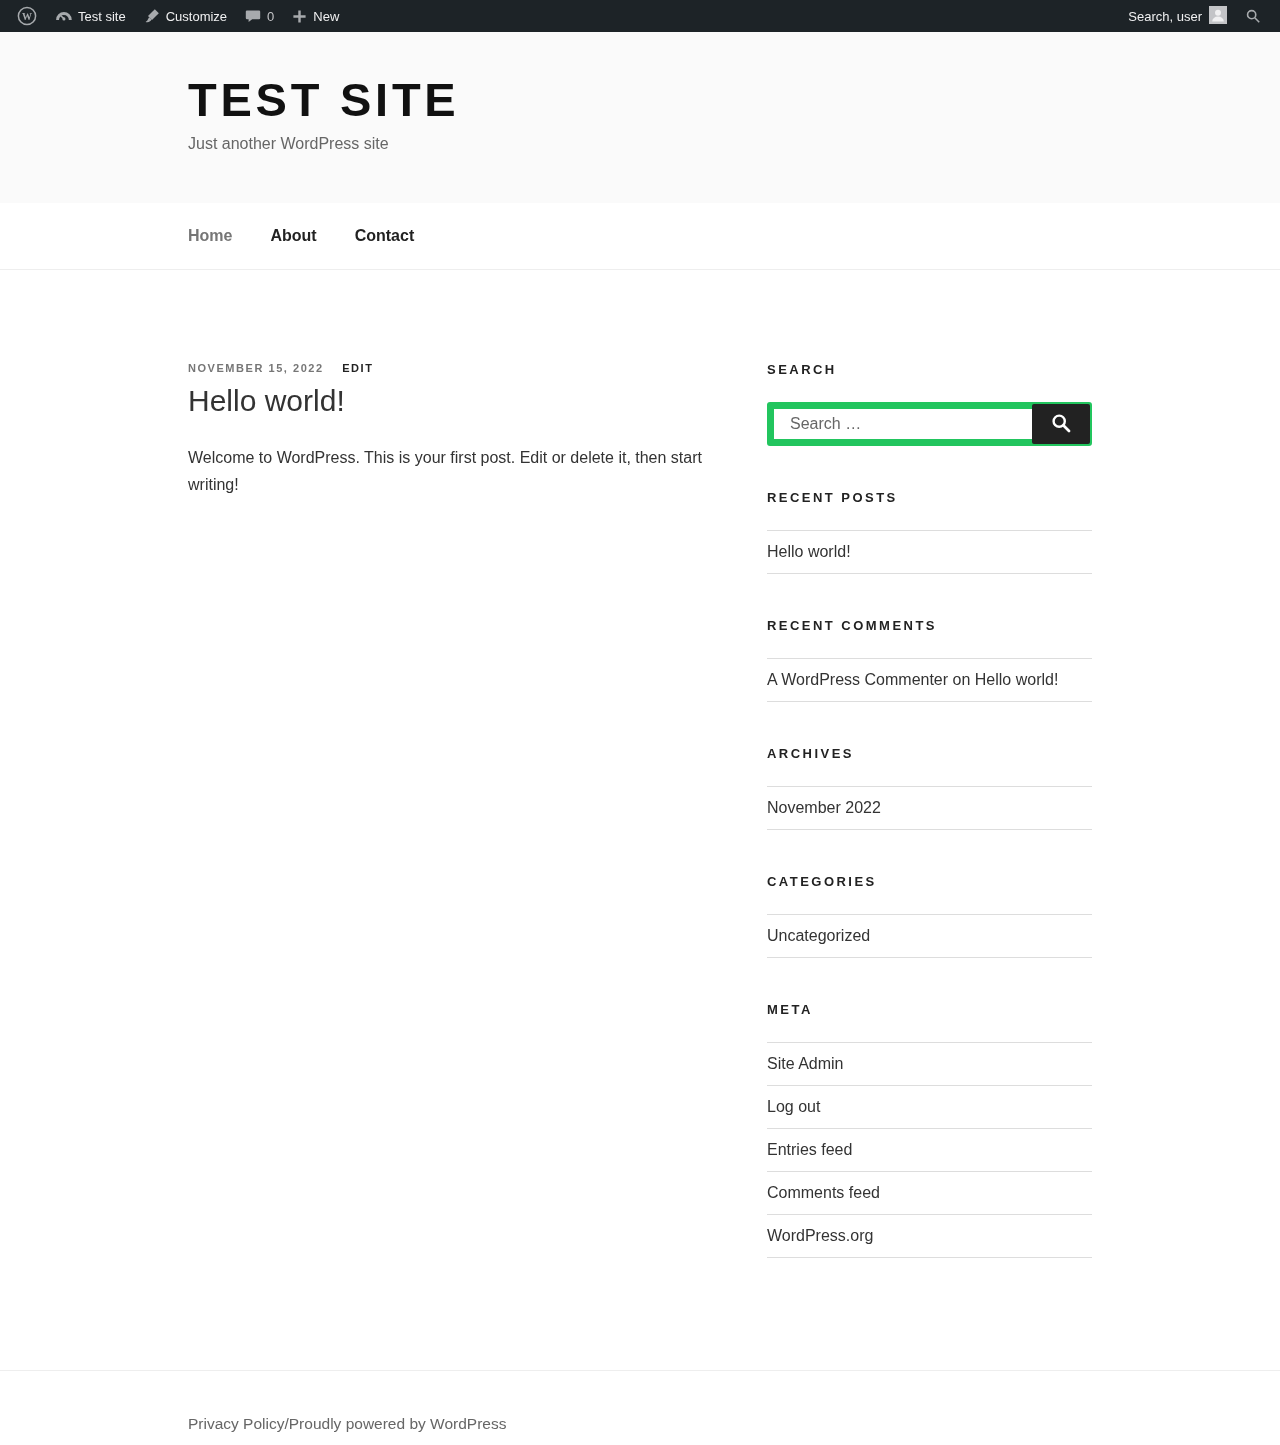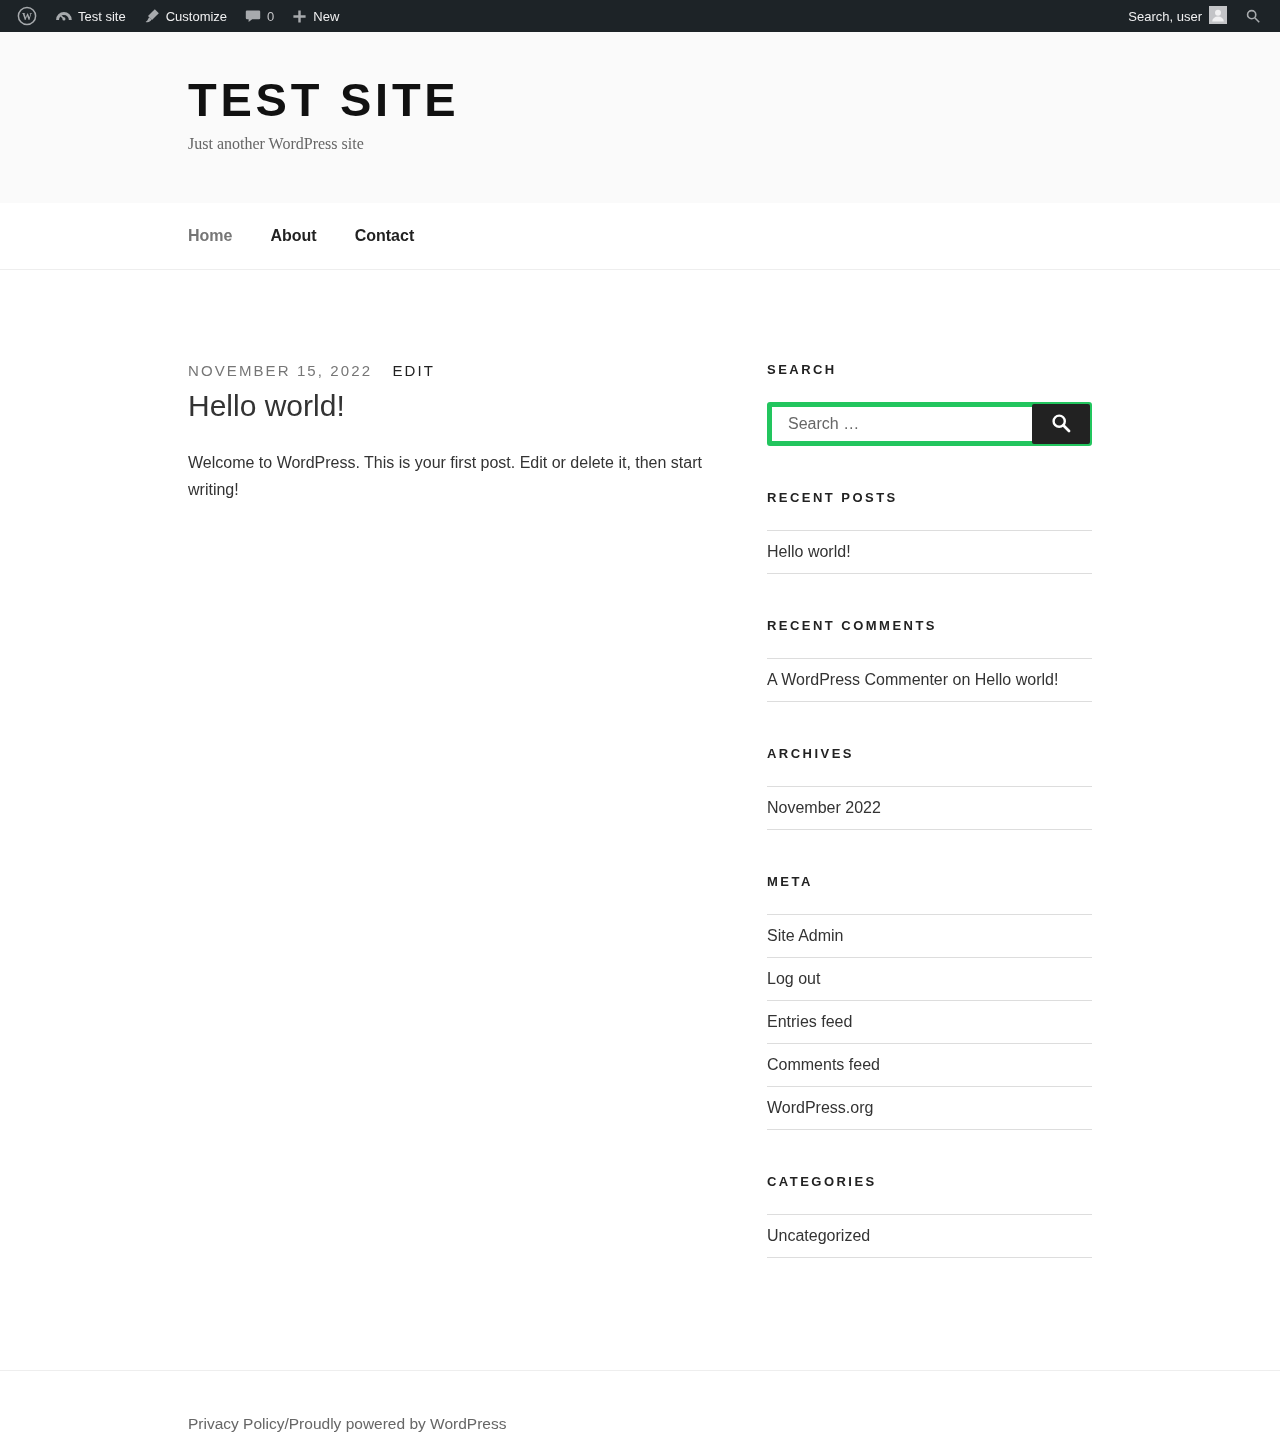--- a/index.html
+++ b/index.html
@@ -36,57 +36,57 @@
   .ab-count{color:#c3c4c7;}
   .ab-howdy{display:flex;align-items:center;gap:7px;padding:0 9px;}
 
   
   .site-header{background:var(--header-bg);padding:43px 0 50px;}
   .wrap{width:904px;margin:0 auto;}
   .site-title{
     font-size:47px;font-weight:800;letter-spacing:0.08em;
     color:#111;line-height:1.05;
   }
-  .site-tagline{font-size:16px;color:var(--muted2);margin-top:11px;font-family:Liberation Serif, serif;}
+  .site-tagline{font-size:16px;color:var(--muted2);margin-top:11px;}
 
   
   .main-nav{background:#fff;border-bottom:1px solid var(--border-light);}
   .main-nav ul{list-style:none;display:flex;padding:24px 0;}
   .main-nav li{margin-right:38px;}
   .main-nav a{font-size:16px;font-weight:bold;color:var(--dark);}
   .main-nav a.current{color:var(--muted);}
 
   
   .site-content{padding:92px 0 112px;}
   .content-cols{display:flex;justify-content:space-between;align-items:flex-start;}
   .primary{width:525px;}
   .page-title{
     font-size:15px;font-weight:800;letter-spacing:0.2em;
     color:var(--dark);text-transform:uppercase;margin-bottom:47px;
   }
-  .entry-meta{font-size:15px;font-weight:normal;letter-spacing:0.14em;margin-bottom:9px;}
+  .entry-meta{font-size:11px;font-weight:bold;letter-spacing:0.14em;margin-bottom:9px;}
   .entry-date{color:var(--muted);margin-right:14px;}
   .edit-link{color:var(--dark);}
   .entry-title{font-size:30px;font-weight:400;color:var(--text);margin-bottom:26px;line-height:1.2;}
   .entry-body{font-size:16px;line-height:1.66;color:var(--text);}
 
   
   .sidebar{width:325px;}
   .widget{margin-bottom:44px;}
   .widget:last-child{margin-bottom:0;}
   .widget-title{
     font-size:13px;font-weight:800;letter-spacing:0.19em;
     color:var(--dark);text-transform:uppercase;margin-bottom:25px;
   }
   .widget ul{list-style:none;border-bottom:1px solid var(--border);}
   .widget li{border-top:1px solid var(--border);padding:12px 0;font-size:16px;color:var(--text);}
 
   .search-form{position:relative;}
   .search-field{
-    width:100%;height:44px;border:5px solid #22c55e;border-radius:3px;
+    width:100%;height:44px;border:7px solid #22c55e;border-radius:3px;
     padding:0 70px 0 16px;font-size:16px;color:var(--text);
     font-family:"Liberation Sans","DejaVu Sans",sans-serif;background:#fff;outline:none;
   }
   .search-field::placeholder{color:var(--muted2);opacity:1;}
   .search-submit{
     position:absolute;top:2px;right:2px;bottom:2px;width:58px;
     background:var(--btn-bg);border:none;border-radius:2px;cursor:pointer;
     display:flex;align-items:center;justify-content:center;
   }
 
@@ -232,37 +232,37 @@
       </section>
 
       <section class="widget">
         <h4 class="widget-title">ARCHIVES</h4>
         <ul>
           <li><a>November 2022</a></li>
         </ul>
       </section>
 
       <section class="widget">
+        <h4 class="widget-title">CATEGORIES</h4>
+        <ul>
+          <li><a>Uncategorized</a></li>
+        </ul>
+      </section>
+
+      <section class="widget">
         <h4 class="widget-title">META</h4>
         <ul>
           <li><a>Site Admin</a></li>
           <li><a>Log out</a></li>
           <li><a>Entries feed</a></li>
           <li><a>Comments feed</a></li>
           <li><a>WordPress.org</a></li>
         </ul>
       </section>
 
-      <section class="widget">
-        <h4 class="widget-title">CATEGORIES</h4>
-        <ul>
-          <li><a>Uncategorized</a></li>
-        </ul>
-      </section>
-
     </aside>
   </div>
 </div>
 
 <footer class="site-footer">
   <div class="wrap footer-line">
     <a>Privacy Policy</a>
     <span>/</span>
     <a>Proudly powered by WordPress</a>
   </div>

